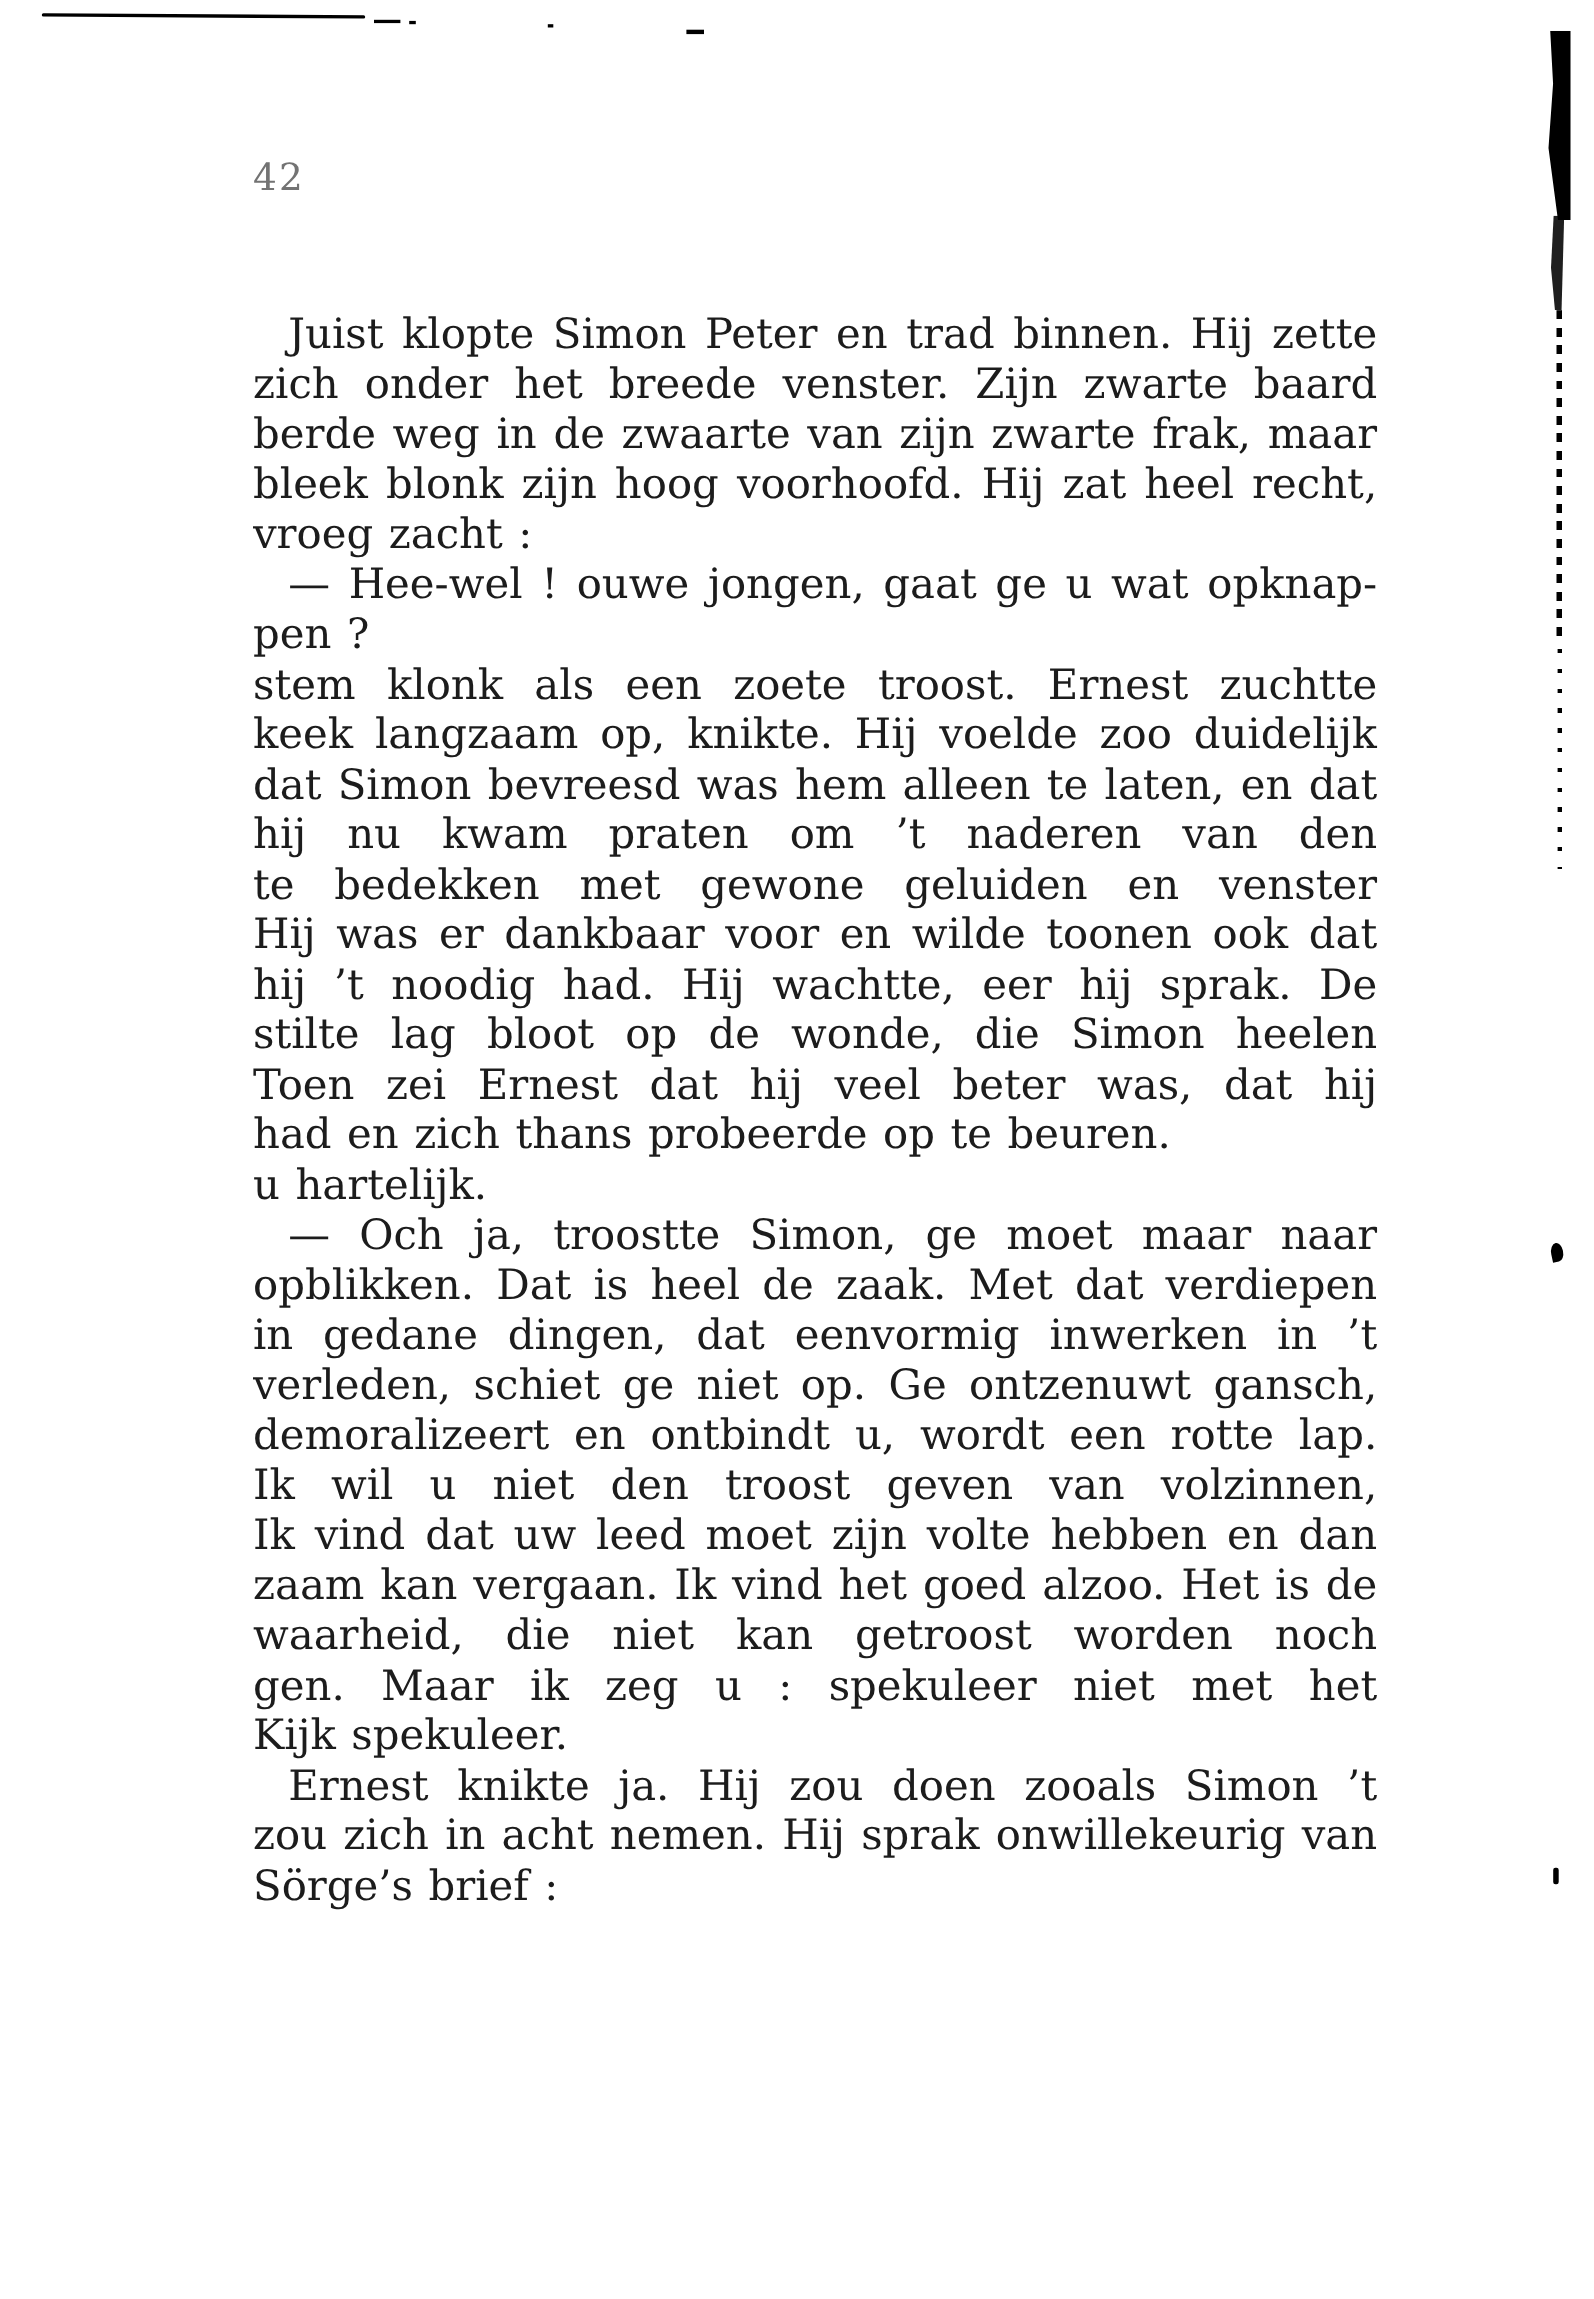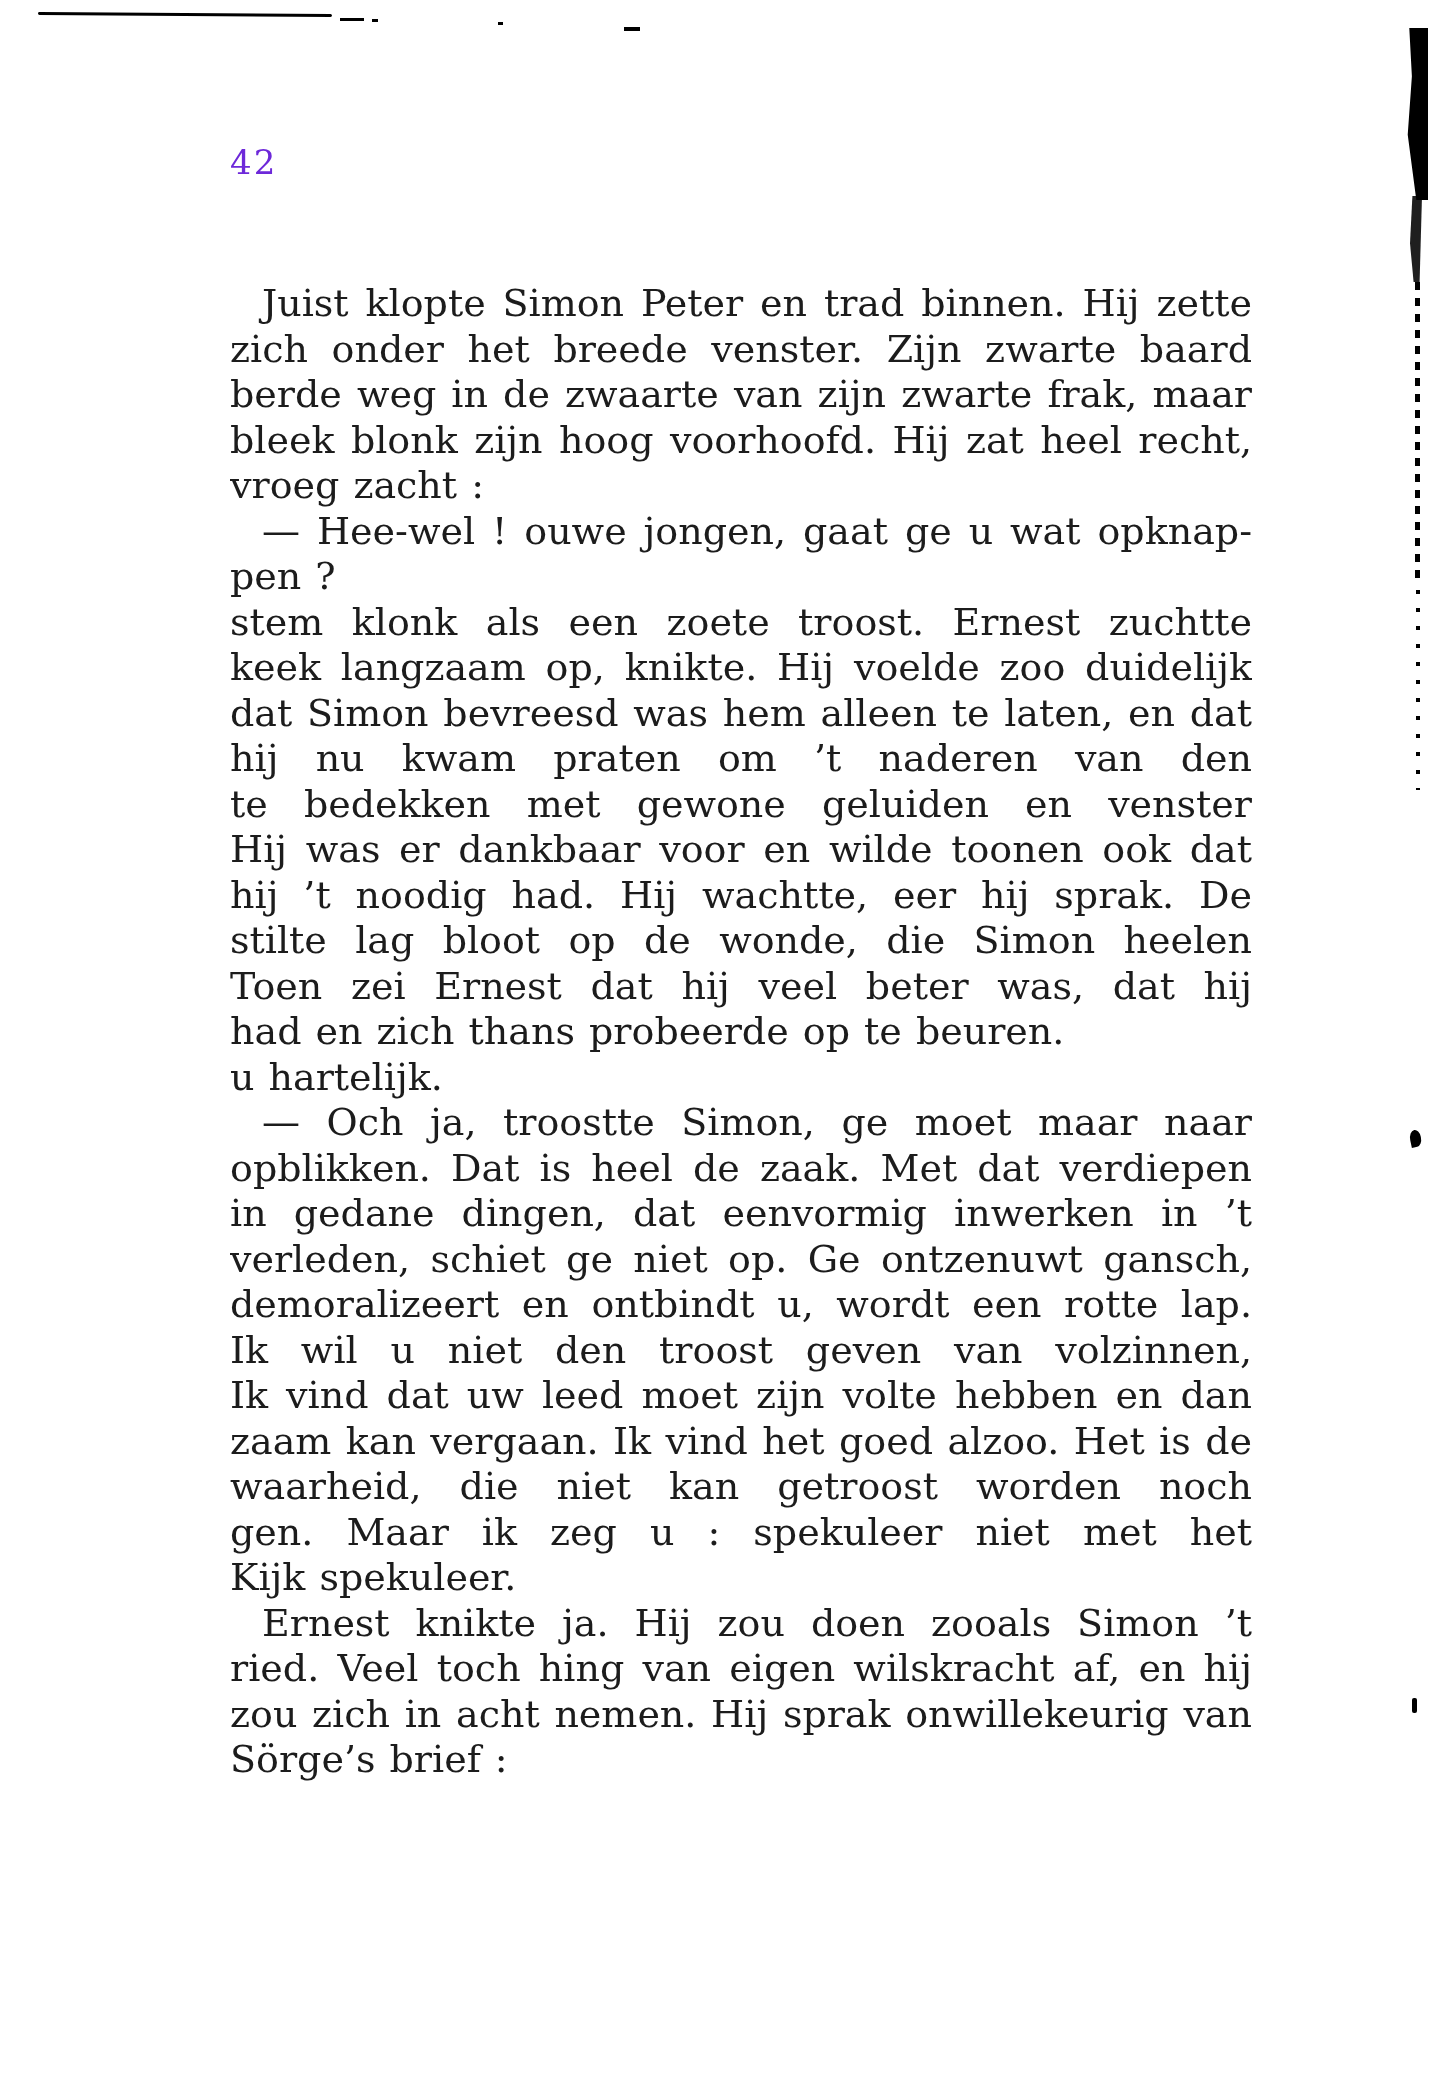--- a/index.html
+++ b/index.html
@@ -11,21 +11,21 @@
     font-family:"DejaVu Serif", serif;
     color:#1c1c1c;
     overflow:hidden;
   }
   .pagenum{
     position:absolute;
     left:230px;
     top:142px;
     font-size:34px;
     letter-spacing:2px;
-    color:#6d28d9;
+    color:#737373;
   }
   .text{
     position:absolute;
     left:230px;
     top:281px;
     width:1022px;
     font-size:38px;
   }
   .line{
     line-height:45.5px;
@@ -110,21 +110,20 @@
       <div class="line j">in gedane dingen, dat eenvormig inwerken in ’t</div>
       <div class="line j">verleden, schiet ge niet op. Ge ontzenuwt gansch,</div>
       <div class="line j">demoralizeert en ontbindt u, wordt een rotte lap.</div>
       <div class="line j">Ik wil u niet den troost geven van volzinnen, Ernest.</div>
       <div class="line j">Ik vind dat uw leed moet zijn volte hebben en dan traag-</div>
       <div class="line j">zaam kan vergaan. Ik vind het goed alzoo. Het is de</div>
       <div class="line j">waarheid, die niet kan getroost worden noch verbor-</div>
       <div class="line j">gen. Maar ik zeg u : spekuleer niet met het verleden.</div>
       <div class="line">Kijk  spekuleer.</div>
       <div class="line j ind">Ernest knikte ja. Hij zou doen zooals Simon ’t aan-</div>
-      <div class="line j">ried. Veel toch hing van eigen wilskracht af, en hij</div>
       <div class="line j">zou zich in acht nemen. Hij sprak onwillekeurig van</div>
       <div class="line">Sörge’s brief :</div>
     </div>
 
   <div class="artifact bind-blob"></div>
   <div class="artifact bind-tail"></div>
   <div class="bind-dash1 artifact" style="background:repeating-linear-gradient(180deg,#000 0 8px,transparent 8px 16px);"></div>
   <div class="bind-dash2 artifact" style="background:repeating-linear-gradient(180deg,#000 0 4px,transparent 4px 18px);"></div>
   <div class="artifact speck-comma"></div>
   <div class="artifact speck-tick"></div>

